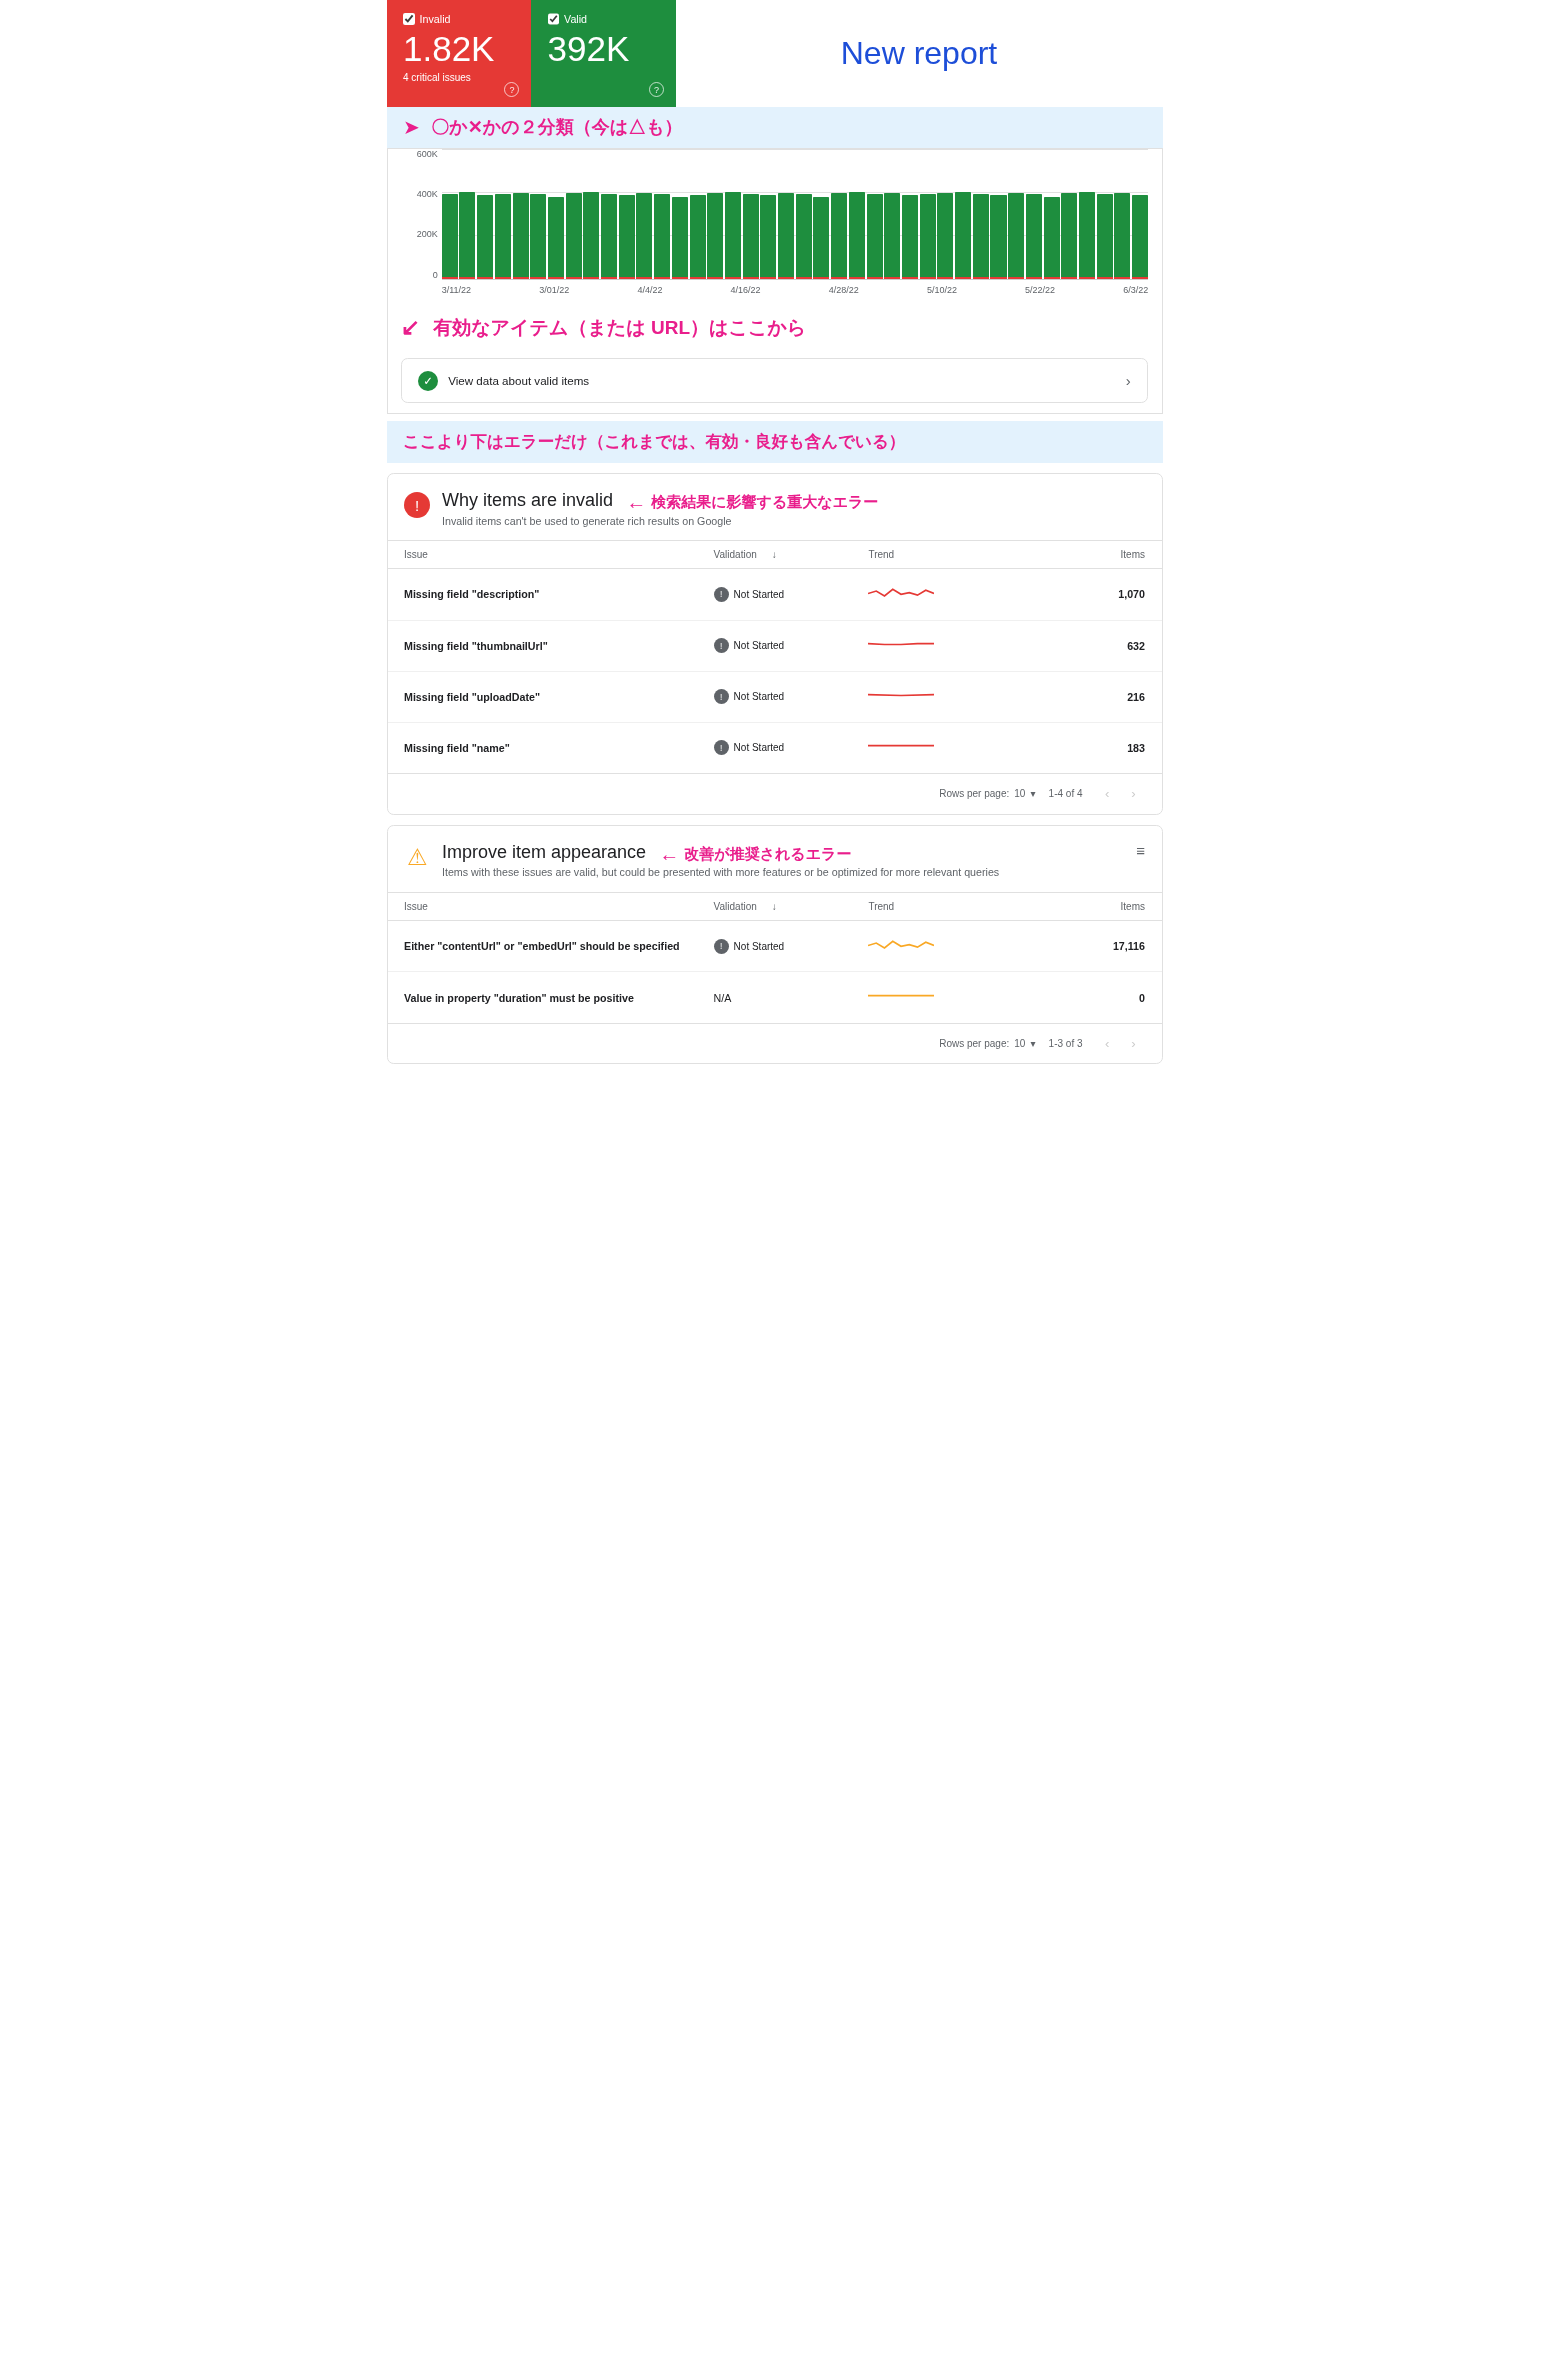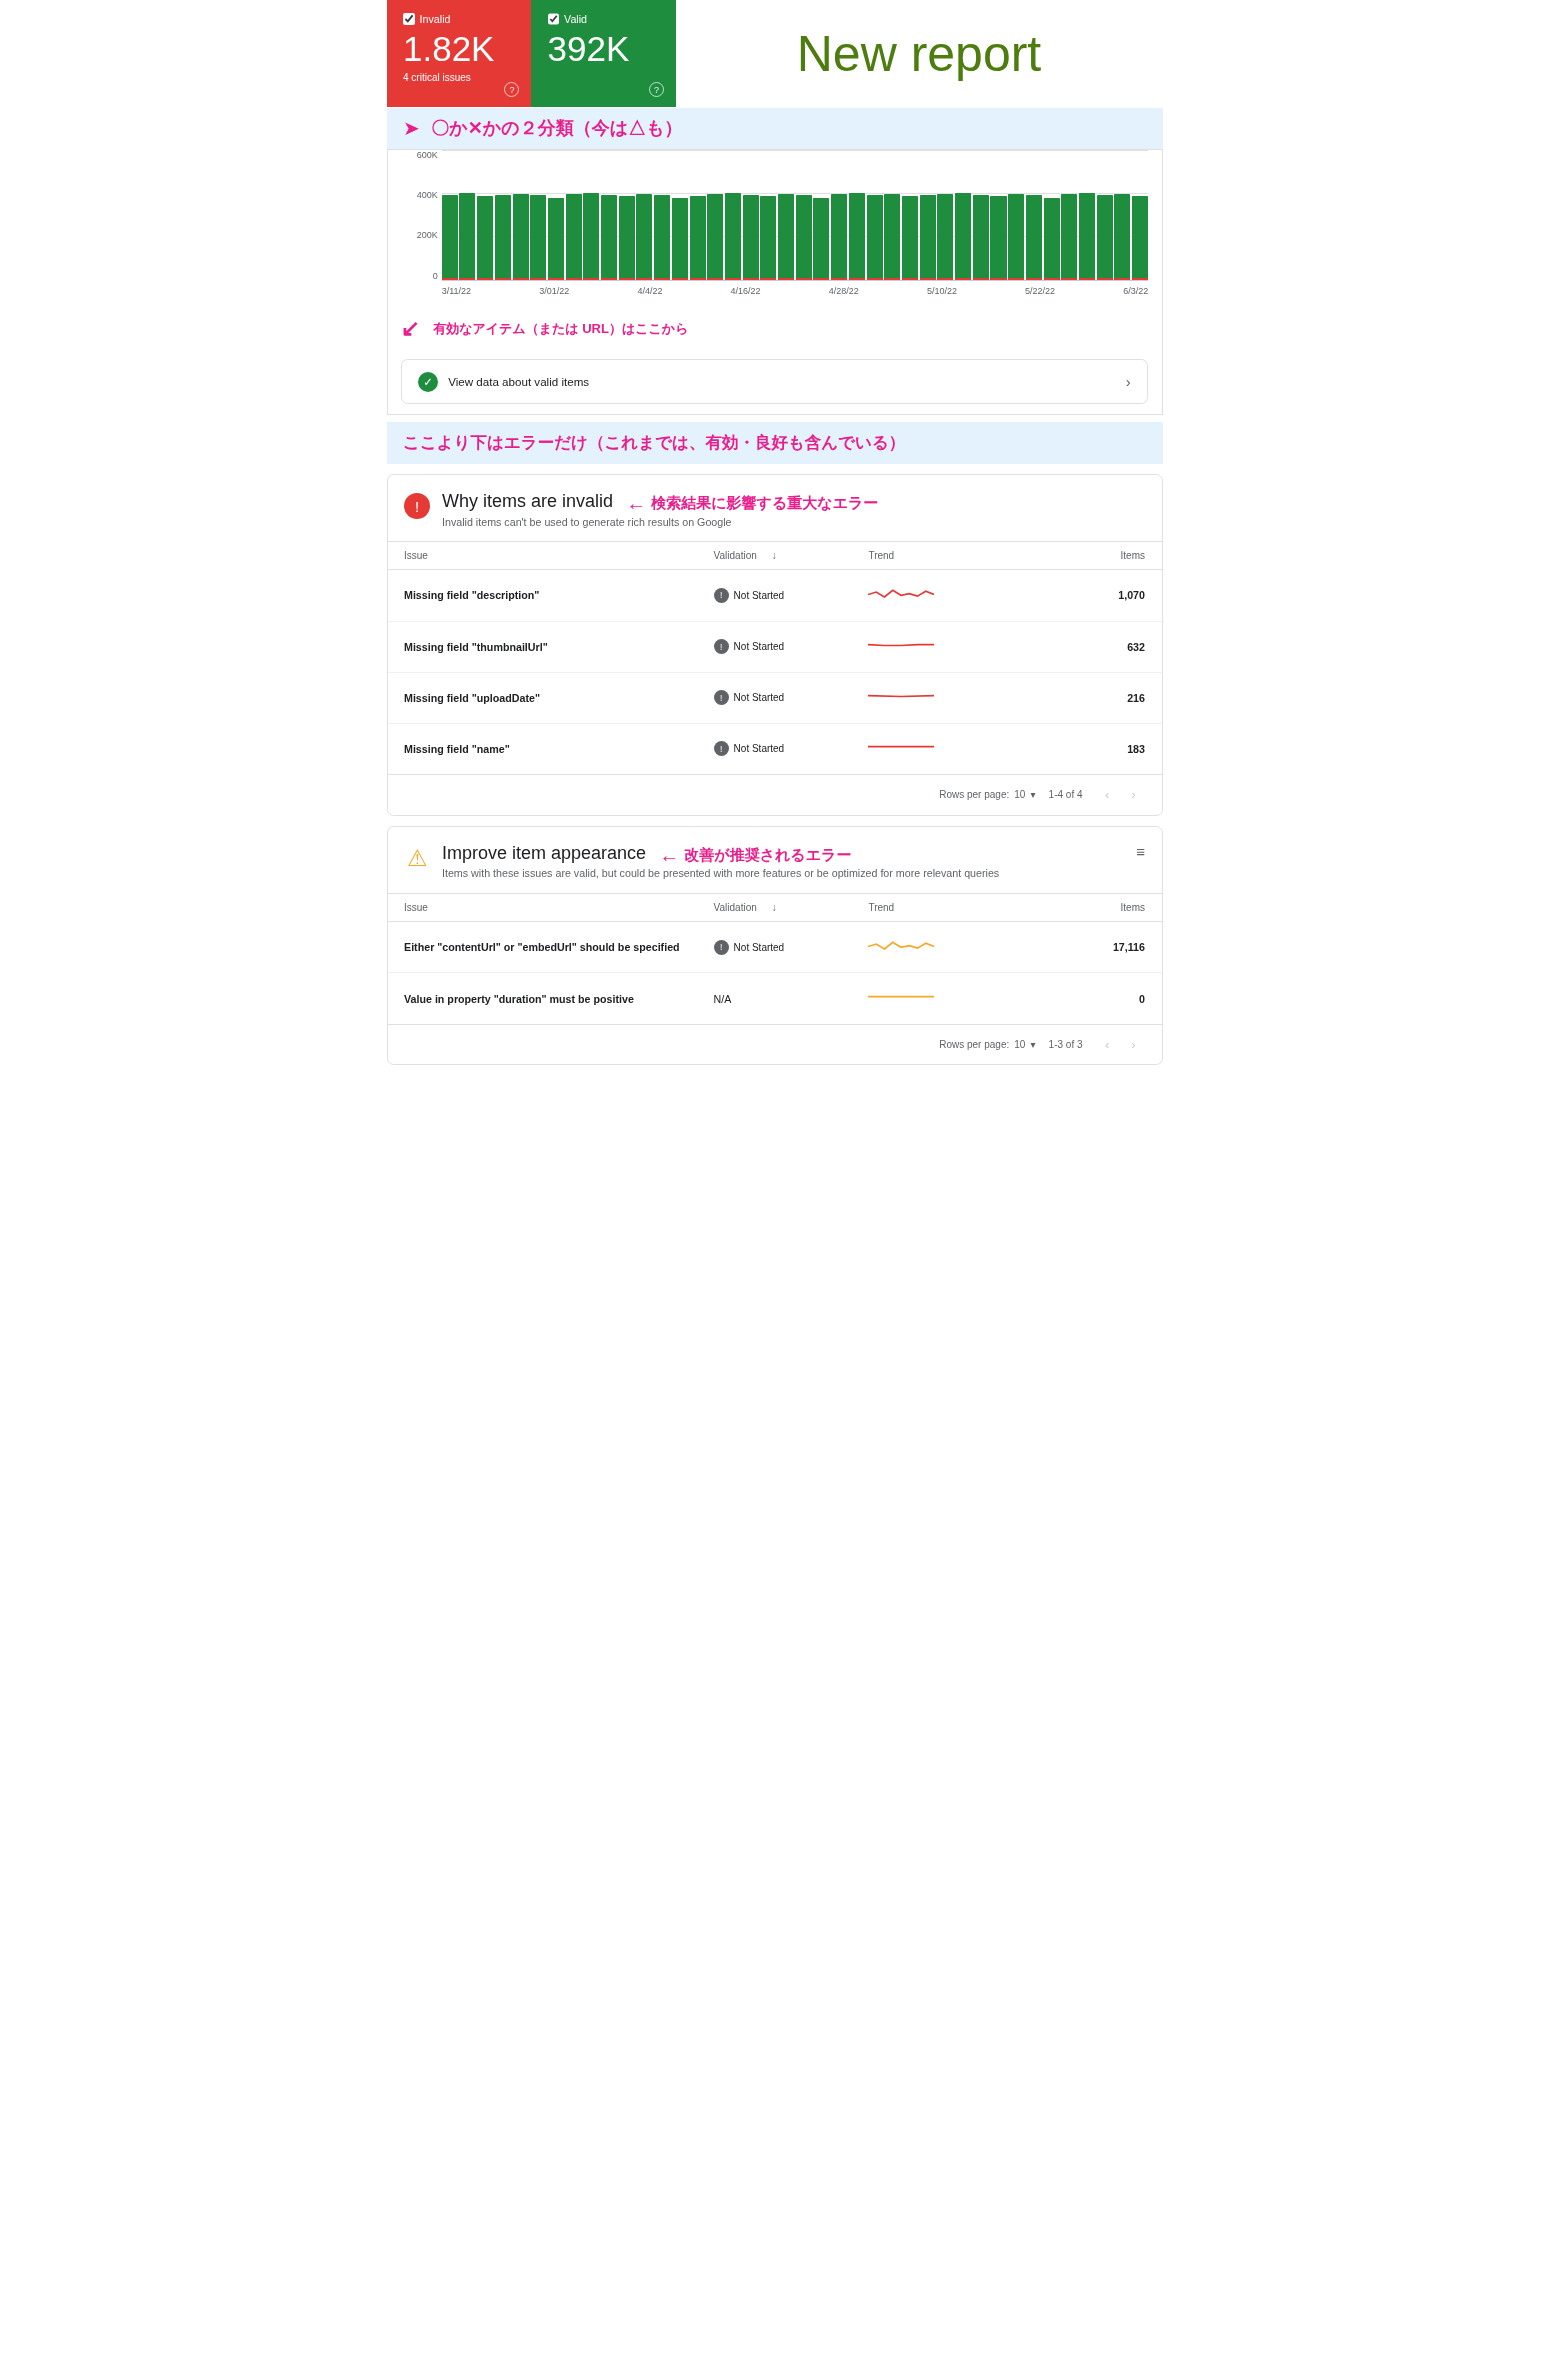--- a/index.html
+++ b/index.html
@@ -60,22 +60,22 @@
       border: 1.7px solid rgba(255,255,255,0.7);
       border-radius: 50%;
       display: flex;
       align-items: center;
       justify-content: center;
       font-size: 9px;
       color: rgba(255,255,255,0.9);
       cursor: pointer;
     }
     .new-report-title {
-      color: #4d7c0f;
-      font-size: 50px;
+      color: #1d4ed8;
+      font-size: 32px;
       font-weight: 400;
       padding: 25px 33px;
       flex: 1;
       display: flex;
       align-items: center;
       justify-content: center;
     }
 
     
     .annotation {
@@ -530,21 +530,21 @@
         <span>4/16/22</span>
         <span>4/28/22</span>
         <span>5/10/22</span>
         <span>5/22/22</span>
         <span>6/3/22</span>
       </div>
     </div>
 
     <div style="display:flex; align-items:center; padding:6.6px 13.2px; gap:13.2px;">
       <div style="color:#e91e8c; font-size:23px; font-weight:bold;">↙</div>
-      <div class="annotation" style="font-size:13px;">有効なアイテム（または URL）はここから</div>
+      <div class="annotation" style="font-size:19px;">有効なアイテム（または URL）はここから</div>
     </div>
 
     <div class="view-valid-btn">
       <div class="view-valid-left">
         <div class="green-check-circle">✓</div>
         <span>View data about valid items</span>
       </div>
       <span style="color:#5f6368; font-size:15px;">›</span>
     </div>
   </div>

